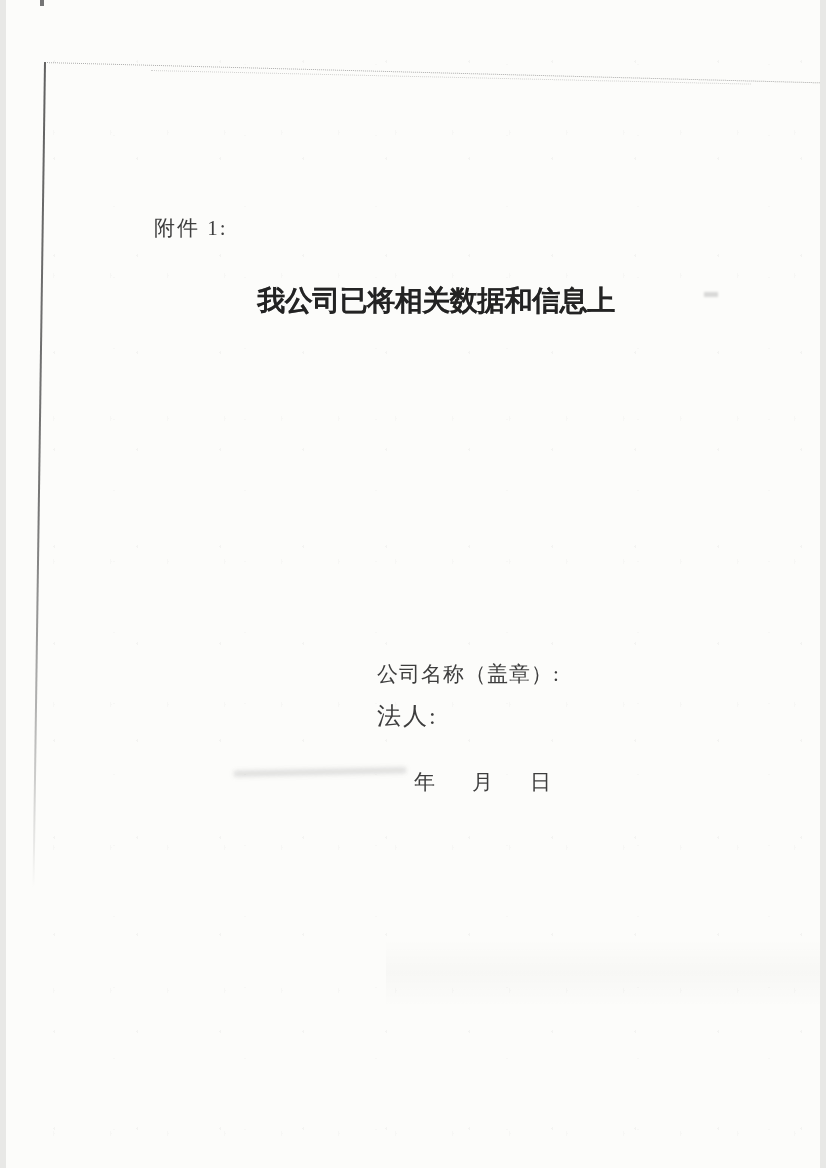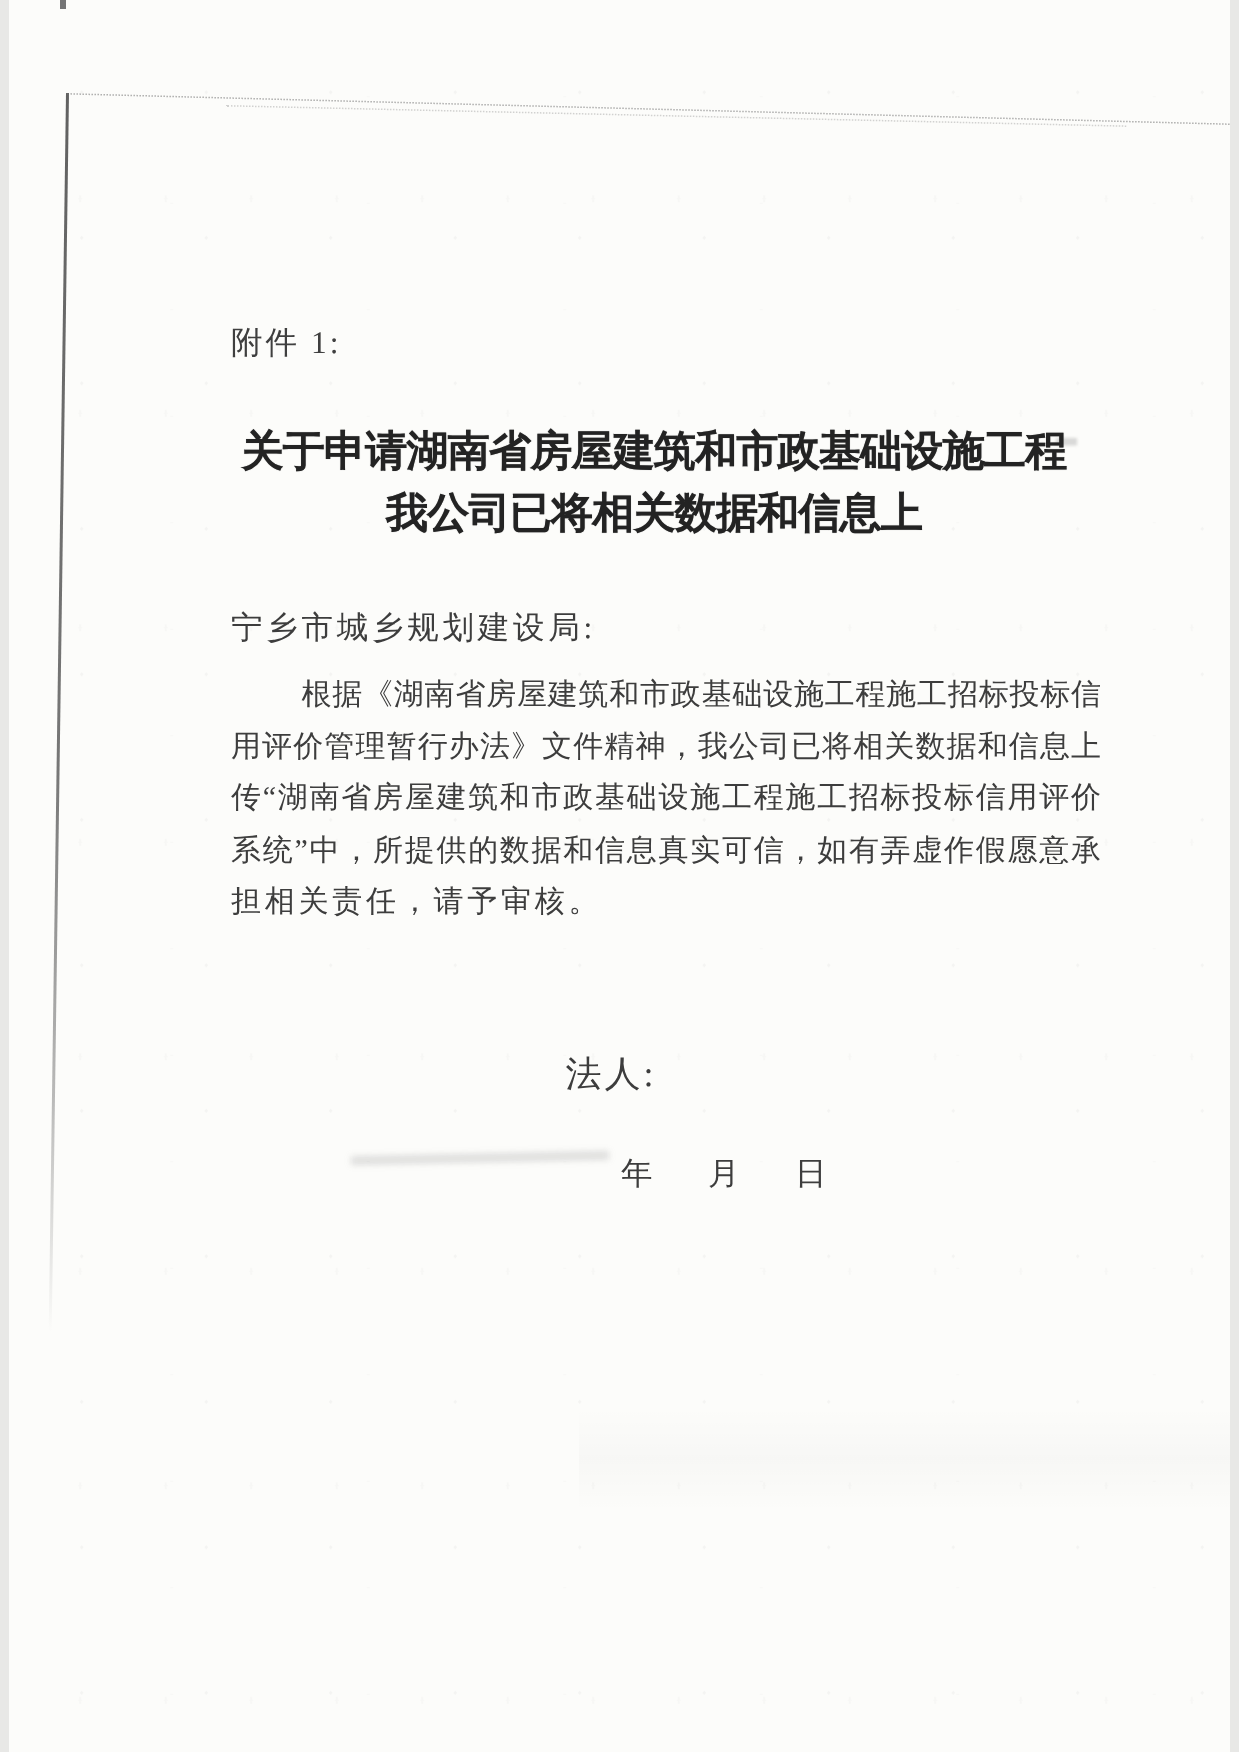--- a/index.html
+++ b/index.html
@@ -179,34 +179,26 @@
   <div class="dotline-a"></div>
   <div class="dotline-b"></div>
   <div class="speck-top"></div>
   <div class="smudge-date"></div>
   <div class="speck-low"></div>
   <div class="shade-bottom"></div>
 
   <div class="attachment">附件 1:</div>
 
   <div class="title">
-    <div>关于申请湖南省房屋建筑和市政基础设施工程</div>
     <div>我公司已将相关数据和信息上</div>
   </div>
 
-  <div class="salutation">宁乡市城乡规划建设局:</div>
-
-  <div class="body-par">
-    <div class="bline indent">根据《湖南省房屋建筑和市政基础设施工程施工招标投标信</div>
-    <div class="bline">用评价管理暂行办法》文件精神，我公司已将相关数据和信息上</div>
-    <div class="bline">传“湖南省房屋建筑和市政基础设施工程施工招标投标信用评价</div>
-    <div class="bline">系统”中，所提供的数据和信息真实可信，如有弄虚作假愿意承</div>
-    <div class="bline last">担相关责任，请予审核。</div>
-  </div>
-
+
+
+  <div class="sig-company">公司名称（盖章）:</div>
 
   <div class="sig-legal">法人:</div>
 
   <div class="date-row">
     <span>年</span>
     <span>月</span>
     <span>日</span>
   </div>
 
 </div>

